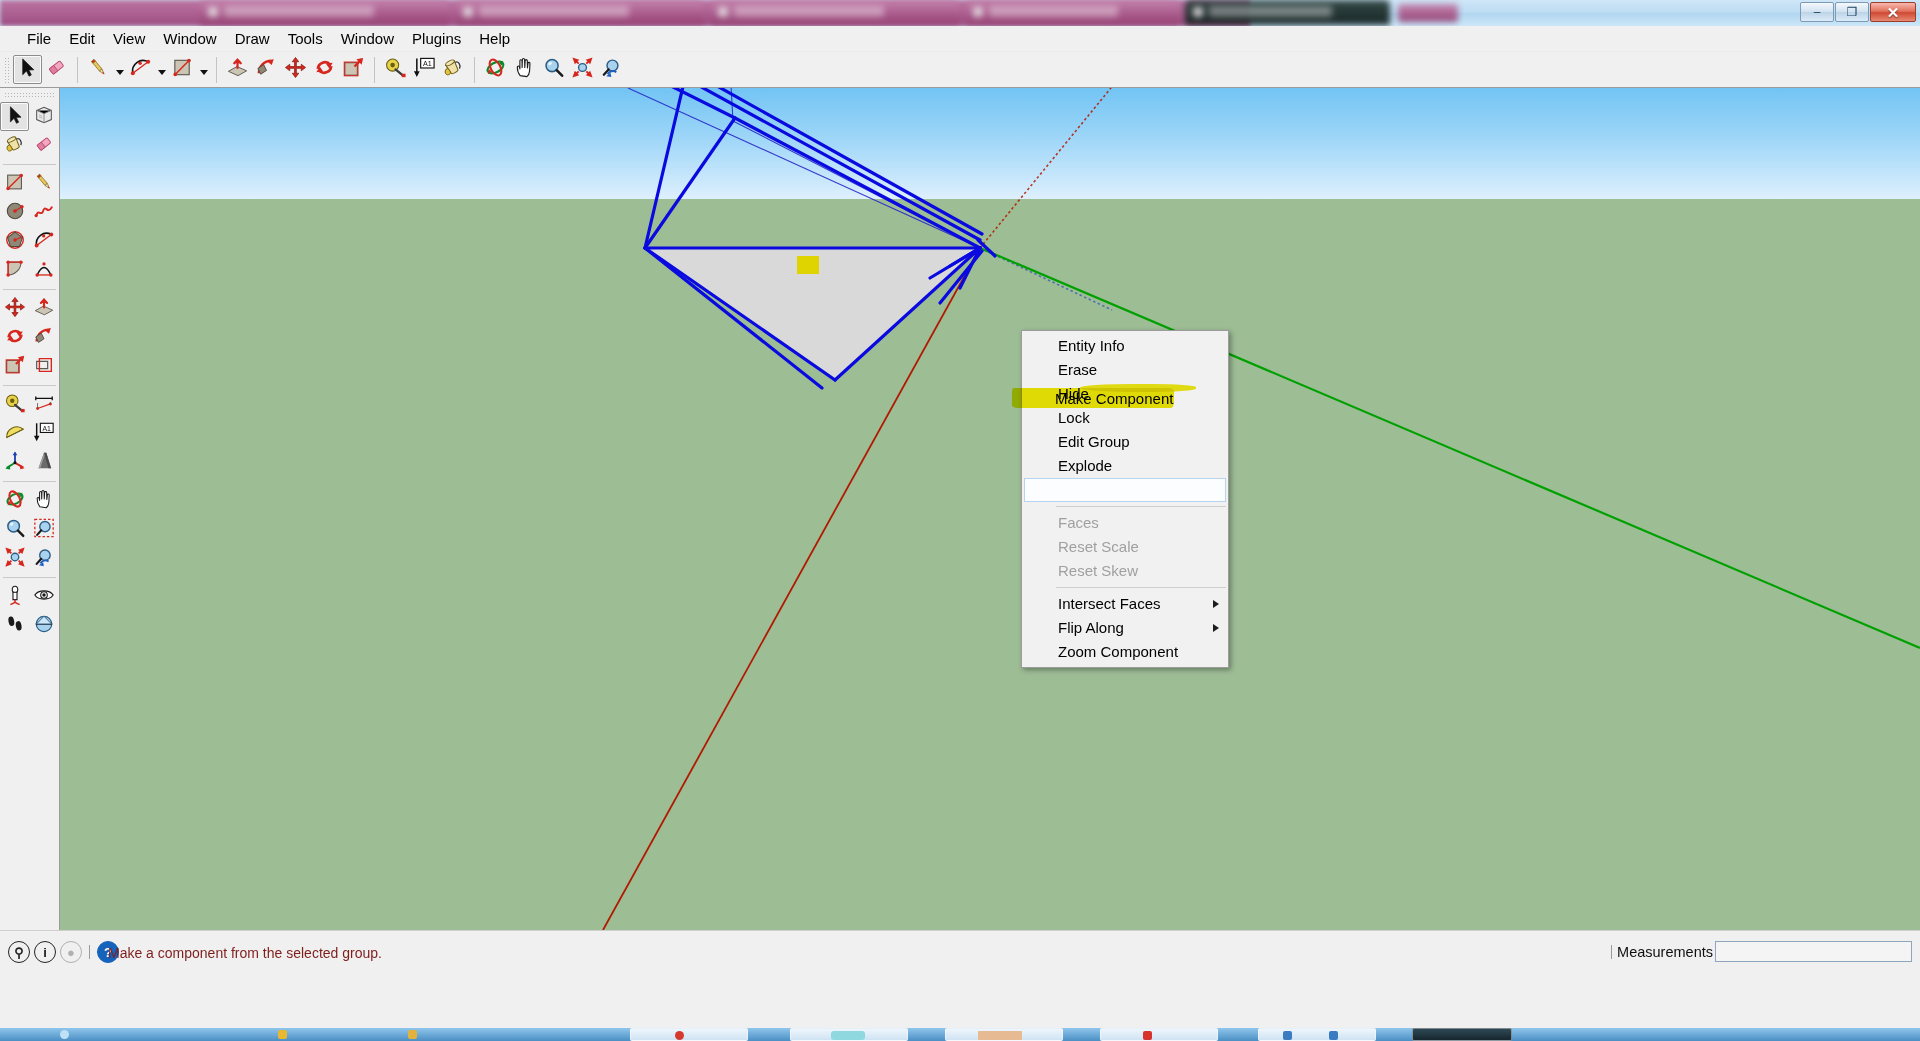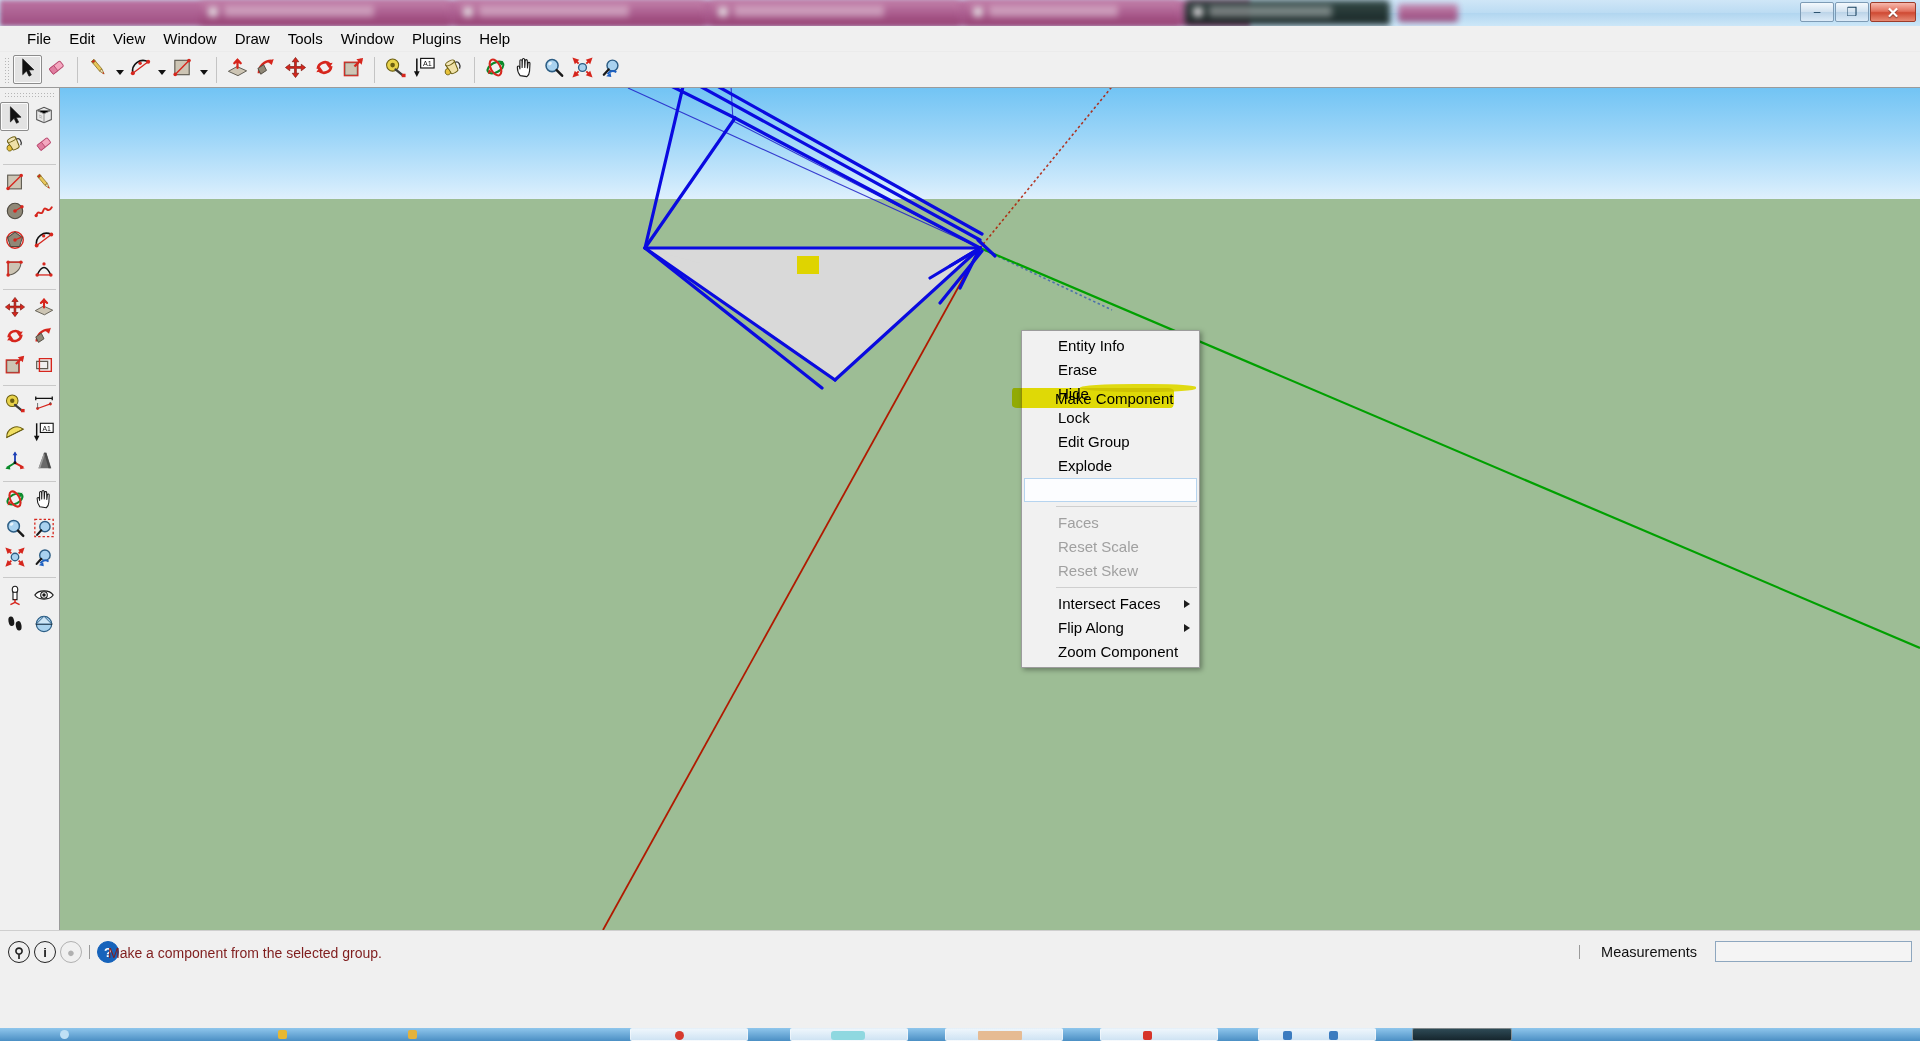--- a/index.html
+++ b/index.html
@@ -117,21 +117,21 @@
     overflow:hidden; background:#9dbd95;
   }
   #sky { position:absolute; left:0; top:0; width:100%; height:111px;
     background:linear-gradient(to bottom,#72c4f4 0%,#9ed6f8 45%,#cfeafc 88%,#dff0fd 100%); }
   #ground { position:absolute; left:0; top:111px; width:100%; bottom:0;
     background:#9dbd95; }
   #scene { position:absolute; left:0; top:0; width:1860px; height:842px; }
 
   
   #ctxmenu {
-    position:absolute; left:1021px; top:330px; width:179px;
+    position:absolute; left:1021px; top:330px; width:208px;
     background:#f1f1f1; border:1px solid #9c9c9c;
     box-shadow:2px 2px 5px rgba(0,0,0,.35);
     padding:3px 0; font-size:15px; color:#000;
   }
   #ctx-gutter { position:absolute; left:1px; top:1px; bottom:1px; width:32px;
     background:#f1f1f1; }
   .ctx-item {
     position:relative; height:24px; line-height:24px; padding-left:36px;
     white-space:nowrap; cursor:default; z-index:2;
   }
@@ -169,21 +169,21 @@
   #status-icons { position:absolute; left:8px; top:10px; display:flex;
     align-items:center; gap:4px; }
   .cicon { width:22px; height:22px; border-radius:50%; border:1.6px solid #232323;
     display:flex; align-items:center; justify-content:center;
     font-size:13px; font-weight:700; color:#232323; background:#f0f0f0; }
   .cicon.grey { border-color:#b0b0b0; color:#b0b0b0; }
   .cicon.help { background:#1663bb; border-color:#1663bb; color:#fff; }
   .vdiv { width:1px; height:14px; background:#9a9a9a; margin:0 3px; }
   #status-text { position:absolute; left:108px; top:14px; font-size:14px; color:#7f1d1d; }
   #meas-wrap { position:absolute; right:8px; top:10px; display:flex;
-    align-items:center; gap:18px; }
+    align-items:center; gap:2px; }
   #meas-label { font-size:14.5px; color:#101010; }
   #meas-input { width:197px; height:21px; background:#f4f4f4;
     border:1px solid #8ea7bf; font-size:13px; padding:0 4px; }
 
   
   #taskbar {
     position:absolute; left:0; top:1028px; width:1920px; height:13px;
     background:linear-gradient(to bottom,#8fc6ec,#4b8fc4);
     overflow:hidden;
   }

